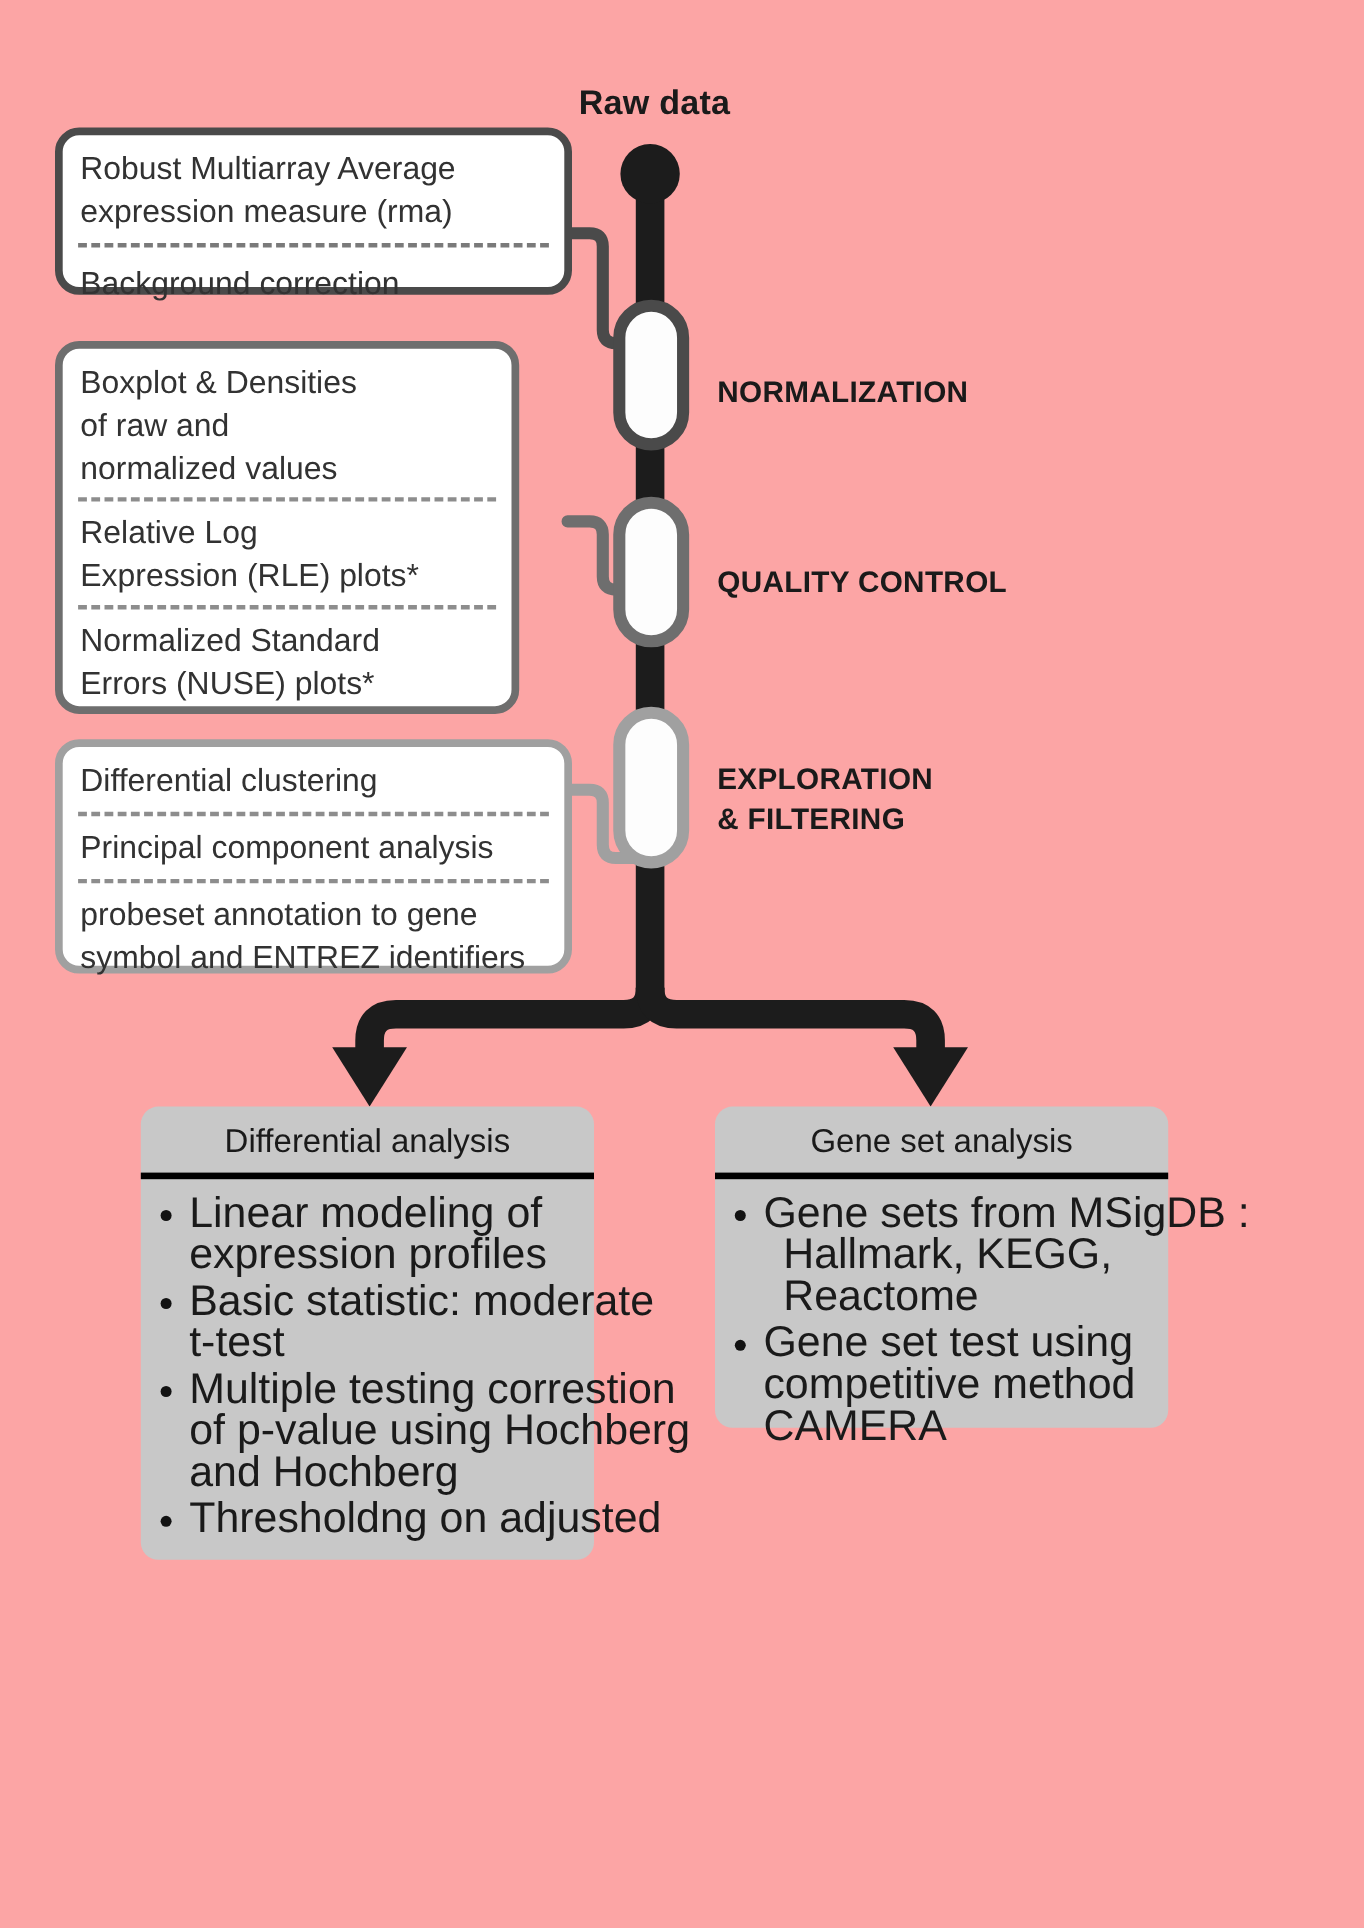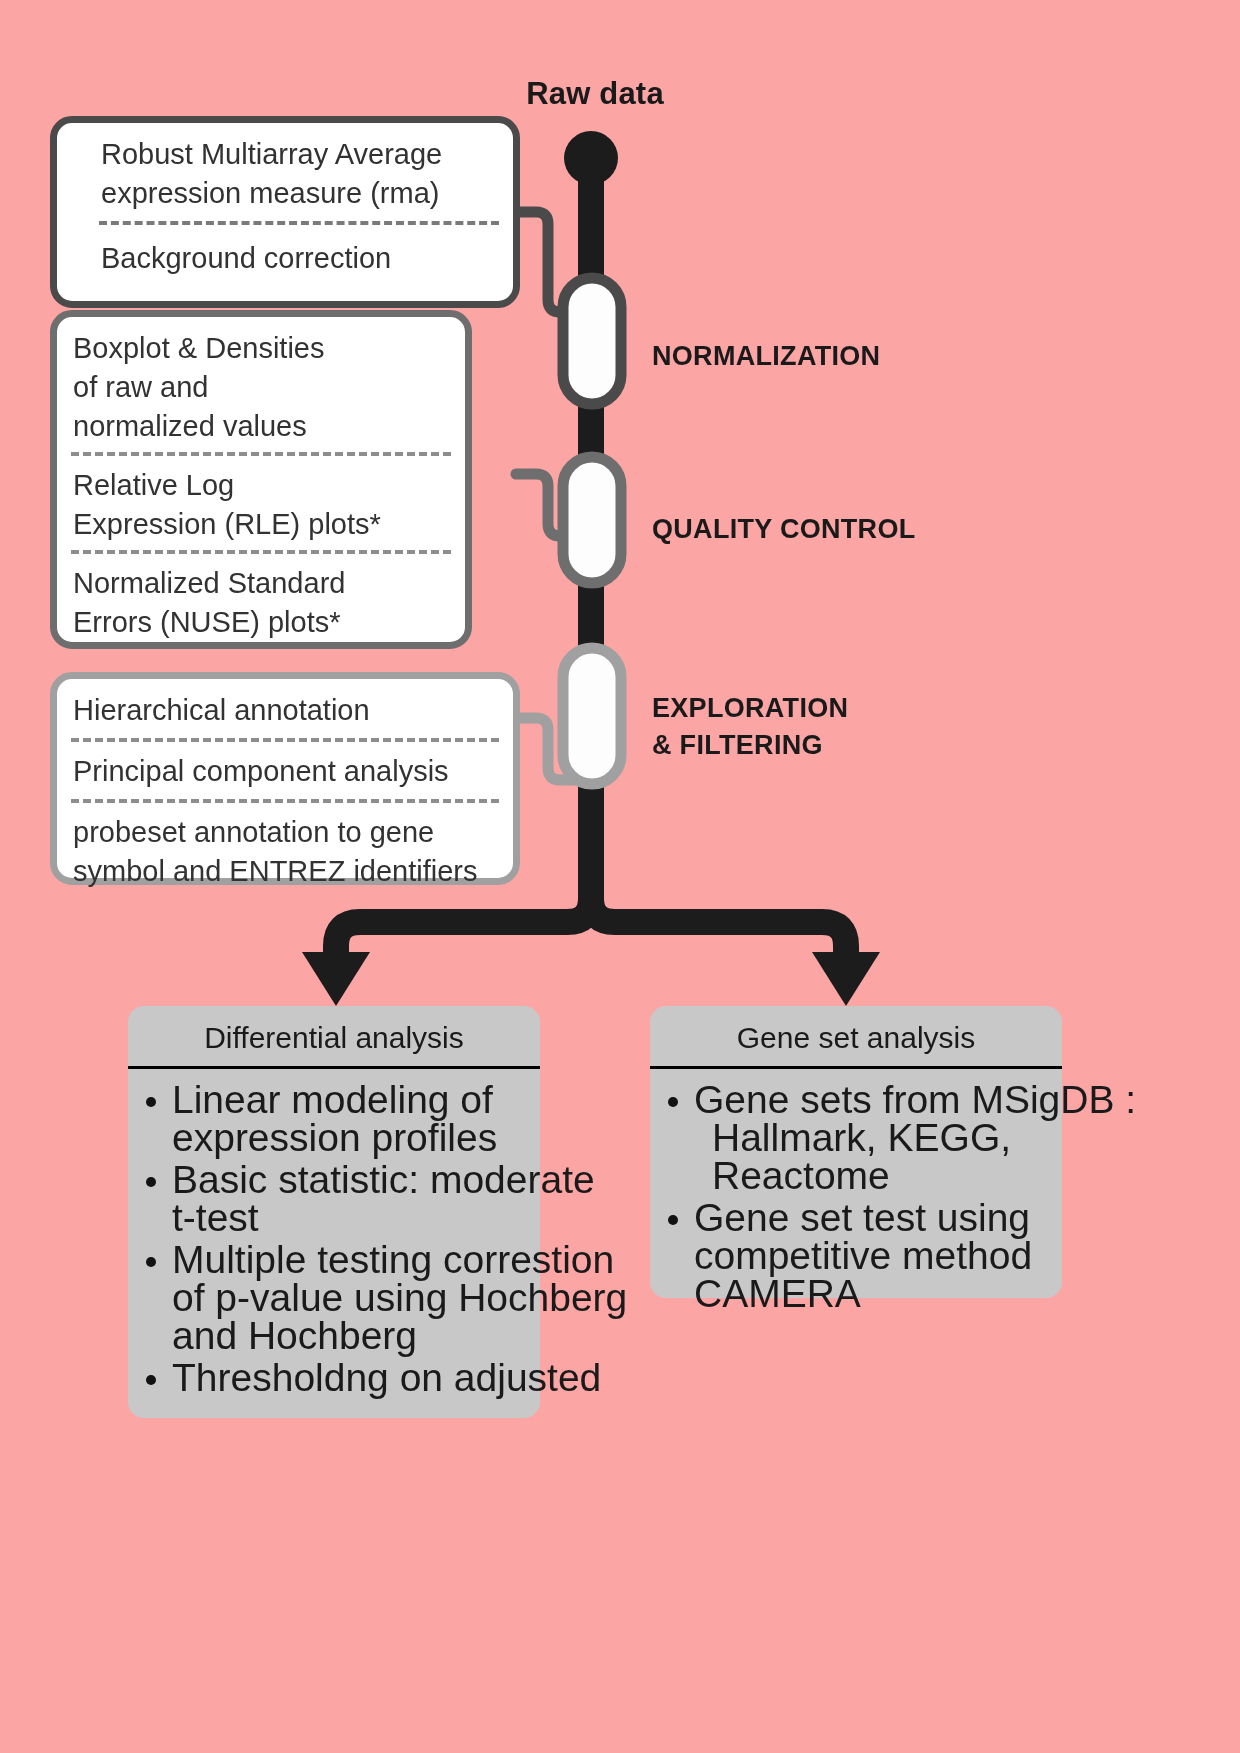--- a/index.html
+++ b/index.html
@@ -63,22 +63,22 @@
     white-space: pre;
   }
   .sep {
     height: 0;
     border-top: 4px dashed #8d8d8d;
     margin: 0 14px;
   }
   .sep.dark { border-top-color: #7a7a7a; }
 
   #box-norm {
-    left: 50px;  top: 116px;  width: 470px;  height: 192px;
-    border-width: 7px; border-color: #4a4a4a; padding-left: 28px;
+    left: 50px;  top: 116px;  width: 470px;  height: 152px;
+    border-width: 7px; border-color: #4a4a4a;
   }
   #box-qc {
     left: 50px;  top: 310px;  width: 422px;  height: 339px;
     border-width: 7px; border-color: #6e6e6e;
   }
   #box-expl {
     left: 50px;  top: 672px;  width: 470px;  height: 213px;
     border-width: 7px; border-color: #a0a0a0;
   }
 
@@ -101,21 +101,21 @@
     box-sizing: border-box;
     background: #c8c8c8;
     border-radius: 16px;
     padding: 0;
   }
   .panel-title {
     text-align: center;
     font-size: 30px;
     color: #1a1a1a;
     padding: 14px 10px 10px 10px;
-    border-bottom: 3px solid #000000;
+    border-bottom: 6px solid #000000;
     line-height: 36px;
   }
   .panel ul {
     list-style: none;
     margin: 0;
     padding: 12px 14px 18px 14px;
   }
   .panel li {
     position: relative;
     padding-left: 30px;
@@ -207,21 +207,21 @@
       <div class="srow" style="padding:10px 16px 6px 16px;">
         <span class="line">Normalized Standard</span>
         <span class="line">Errors (NUSE) plots*</span>
       </div>
     </div>
   </div>
 
   <div class="stepbox" id="box-expl">
     <div class="rows">
       <div class="srow" style="padding:12px 16px 8px 16px;">
-        <span class="line">Hierarchical annotation</span>
+        <span class="line">Differential clustering</span>
       </div>
       <div class="sep"></div>
       <div class="srow" style="padding:10px 16px 8px 16px;">
         <span class="line">Principal component analysis</span>
       </div>
       <div class="sep"></div>
       <div class="srow" style="padding:10px 10px 8px 16px;">
         <span class="line">probeset annotation to gene</span>
         <span class="line">symbol and ENTREZ identifiers</span>
       </div>

